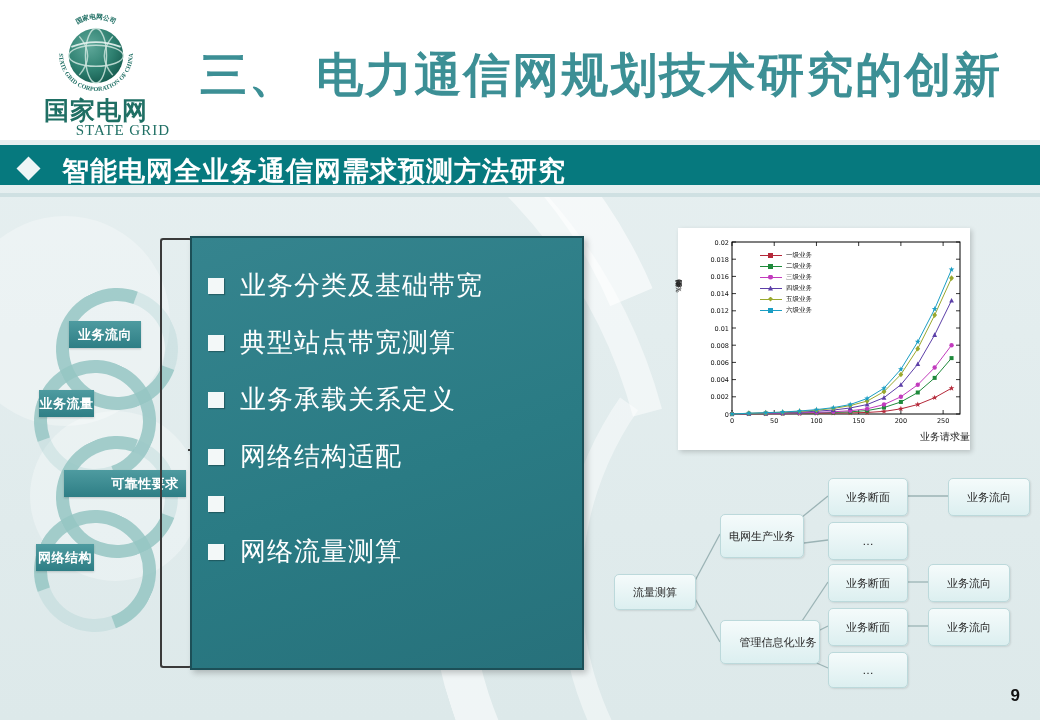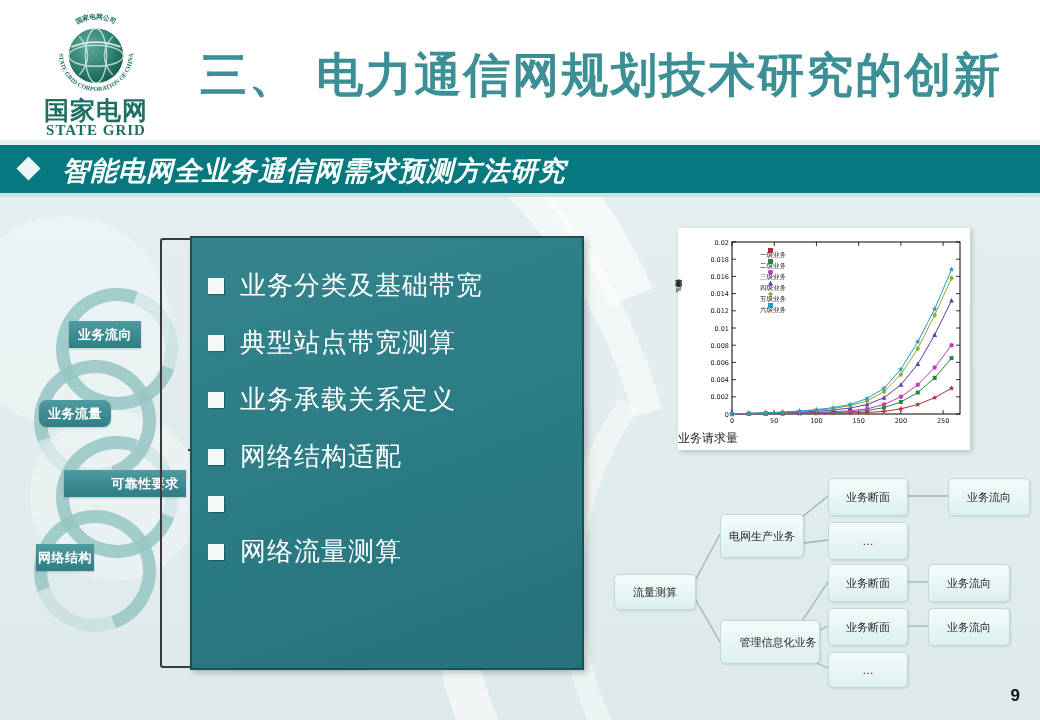--- a/index.html
+++ b/index.html
@@ -27,30 +27,30 @@
   .blob{position:absolute;border-radius:50%;background:rgba(255,255,255,.30);}
   .b1{width:210px;height:210px;left:-40px;top:20px;}
   .b2{width:170px;height:170px;left:30px;top:215px;}
 
   
   .logo{position:absolute;left:22px;top:8px;width:148px;height:128px;}
   .logo-emblem{position:absolute;left:30px;top:2px;width:88px;height:88px;}
   .logo-cn{position:absolute;left:0;top:86px;width:148px;text-align:center;
      font-size:25px;font-weight:bold;color:#1f6f64;letter-spacing:1px;
      font-family:"DejaVu Sans",sans-serif;}
-  .logo-en{position:absolute;left:0;top:114px;width:148px;text-align:center;
-     font-size:15px;font-weight:bold;color:#1f6f64;letter-spacing:1px;
+  .logo-en{position:absolute;left:0;top:114px;width:148px;text-align:right;
+     font-size:15px;font-weight:normal;color:#1f6f64;letter-spacing:1px;
      font-family:"Liberation Serif",serif;}
 
   .slide-title{position:absolute;left:200px;top:44px;width:830px;
      font-size:47px;font-weight:bold;color:#3c8f95;letter-spacing:2px;
      font-family:"DejaVu Sans",sans-serif;white-space:nowrap;}
 
-  .section-bar{position:absolute;left:0;top:145px;width:1040px;height:48px;
-     background:#06797e;font-style:italic;}
+  .section-bar{position:absolute;left:0;top:145px;width:1040px;height:40px;
+     background:#06797e;}
   .section-bar .diamond{position:absolute;left:20px;top:15px;width:17px;height:17px;
      background:#eef5f6;transform:rotate(45deg);}
   .section-bar .sect-text{position:absolute;left:62px;top:8px;
      font-size:27px;font-weight:bold;color:#ffffff;letter-spacing:1px;
      font-family:"DejaVu Sans",sans-serif;white-space:nowrap;}
   .bar-under{position:absolute;left:0;top:193px;width:1040px;height:4px;background:#cfe0e2;}
 
   
   .cycle{position:absolute;left:34px;top:288px;width:136px;height:336px;}
   .ring{position:absolute;width:96px;height:96px;border-radius:50%;
@@ -77,25 +77,25 @@
      box-shadow:1px 1px 1px rgba(0,0,0,.25);}
   .btxt{color:#ffffff;font-size:26px;letter-spacing:1px;
      font-family:"DejaVu Sans",sans-serif;}
 
   
   .chartbox{position:absolute;left:678px;top:228px;width:292px;height:222px;
      background:#ffffff;box-shadow:2px 2px 5px rgba(0,0,0,.18);}
   .ylab{position:absolute;left:-4px;top:58px;width:14px;
      font-size:7px;color:#222;writing-mode:vertical-rl;transform:rotate(180deg);
      font-family:"DejaVu Sans",sans-serif;white-space:nowrap;}
-  .xlab{position:absolute;left:0;top:202px;width:292px;text-align:left;
-     font-size:12px;color:#222;font-family:"DejaVu Sans",sans-serif;}
+  .xlab{position:absolute;left:0;top:202px;width:292px;text-align:right;
+     font-size:10px;color:#222;font-family:"DejaVu Sans",sans-serif;}
   .lg{position:absolute;left:82px;top:22px;font-size:6.5px;color:#111;
      font-family:"DejaVu Sans",sans-serif;line-height:11px;}
-  .lgrow{display:flex;align-items:center;height:11px;flex-direction:column;}
+  .lgrow{display:flex;align-items:center;height:11px;}
   .lgline{width:22px;height:1px;margin-right:4px;position:relative;}
   .lgline i{position:absolute;left:8px;top:-2.5px;width:5px;height:5px;}
 
   .pagenum{position:absolute;right:20px;bottom:14px;font-size:17px;font-weight:bold;
      color:#111;font-family:"Liberation Sans",sans-serif;}
 
   
   .tree{position:absolute;left:600px;top:462px;width:440px;height:220px;}
   .tnode{position:absolute;background:linear-gradient(180deg,#f5fbfb,#dceff0);
      border:1px solid #bcd9db;border-radius:5px;
@@ -154,21 +154,21 @@
   </div>
   <div class="bar-under"></div>
 
   <div class="cycle">
     <div class="ring" style="left:22px;top:0;transform:rotate(-25deg);"></div>
     <div class="ring" style="left:0px;top:72px;transform:rotate(115deg);"></div>
     <div class="ring" style="left:22px;top:148px;transform:rotate(-25deg);"></div>
     <div class="ring" style="left:0px;top:222px;transform:rotate(115deg);"></div>
 
     <div class="cyc-label" style="left:35px;top:33px;width:72px;">业务流向</div>
-    <div class="cyc-label" style="left:5px;top:112px;width:72px;border-radius:8px;">业务流量</div>
+    <div class="cyc-label" style="left:5px;top:102px;width:55px;">业务流量</div>
     <div class="cyc-label" style="left:30px;top:182px;width:82px;padding-left:40px;">可靠性要求</div>
     <div class="cyc-label" style="left:2px;top:256px;width:58px;">网络结构</div>
   </div>
 
   <div class="bracket"></div>
 
   <div class="panel">
     <div class="blist">
       <div class="bitem">
         <div class="bsq"></div>

